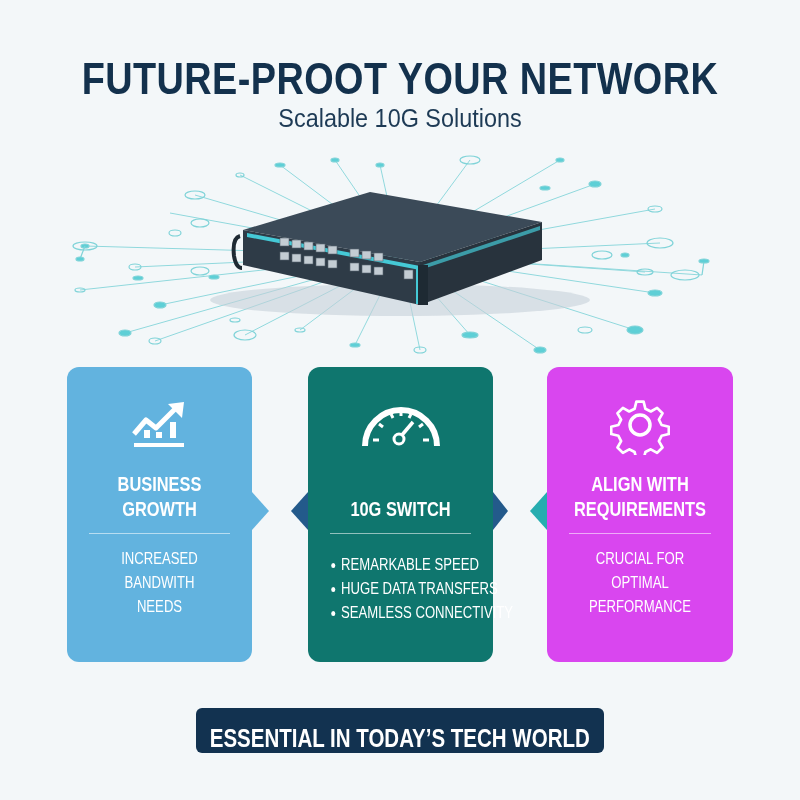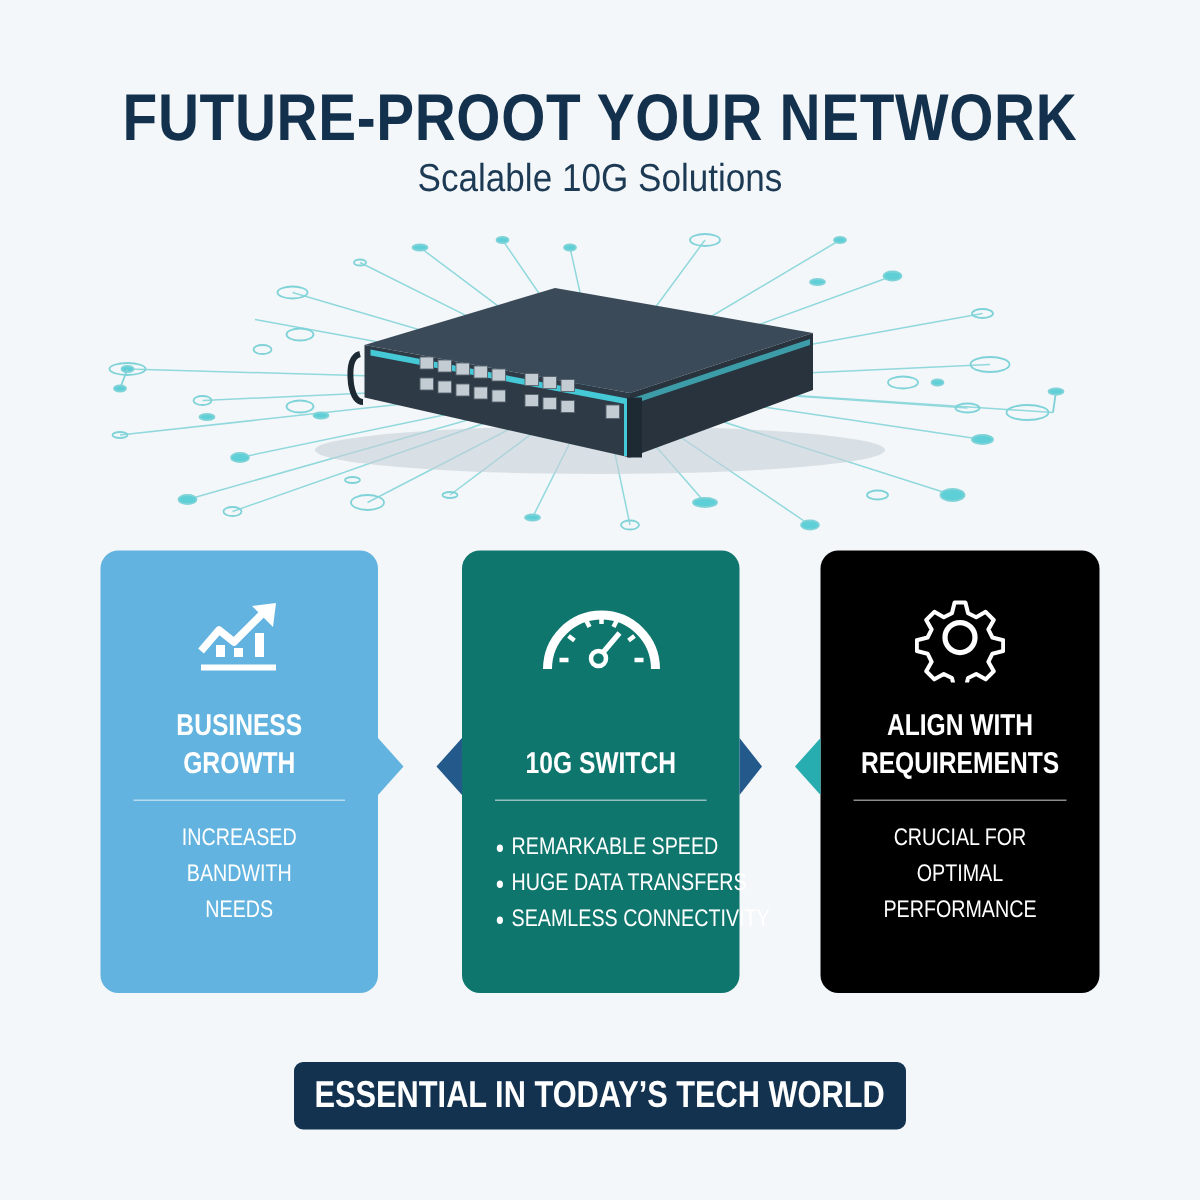--- a/index.html
+++ b/index.html
@@ -32,21 +32,21 @@
     }
     .card {
       position: absolute; top: 367px; height: 295px;
       border-radius: 12px;
       color: #ffffff;
       text-align: center;
       padding-left: 32px;
     }
     .card.growth { left: 67px; width: 185px; background: #62b3df; }
     .card.switch { left: 308px; width: 185px; background: #0f766e; }
-    .card.align  { left: 547px; width: 186px; background: #000000; }
+    .card.align  { left: 547px; width: 186px; background: #d946ef; }
     .arrow-right, .arrow-left {
       position: absolute; top: 125px; width: 0; height: 0;
       border-top: 19px solid transparent; border-bottom: 19px solid transparent;
     }
     .growth .arrow-right { right: -17px; border-left: 17px solid #62b3df; }
     .switch .arrow-left { left: -17px; border-right: 17px solid #235a8b; }
     .switch .arrow-right { right: -15px; border-left: 15px solid #235a8b; }
     .align .arrow-left { left: -17px; border-right: 17px solid #27adb0; }
     .card .icon {
       position: absolute; left: 0; right: 0; top: 30px; height: 56px;
@@ -74,21 +74,21 @@
     .switch .body { top: 186px; text-align: left; padding-left: 2px; }
     .switch .body li { list-style: none; white-space: nowrap; padding-left: 18px; position: relative; }
     .switch .body li::before {
       content: ""; position: absolute; left: 6px; top: 10px; width: 5px; height: 5px;
       border-radius: 50%; background: #fff;
     }
     .banner {
       position: absolute; left: 196px; top: 708px; width: 408px; height: 45px;
       background: #123250; border-radius: 6px;
       color: #ffffff; font-weight: bold; font-size: 25px;
-      display: flex; align-items: center; justify-content: center;
+      display: flex; align-items: flex-end; justify-content: center;
     }
     .banner span { display: inline-block; transform: scaleX(0.82); white-space: nowrap; }
   </style>
 </head>
 <body>
 
 <div class="title">FUTURE-PROOT YOUR NETWORK</div>
 <div class="subtitle">Scalable 10G Solutions</div>
 
 <svg class="network" viewBox="0 140 800 230" width="800" height="230">

